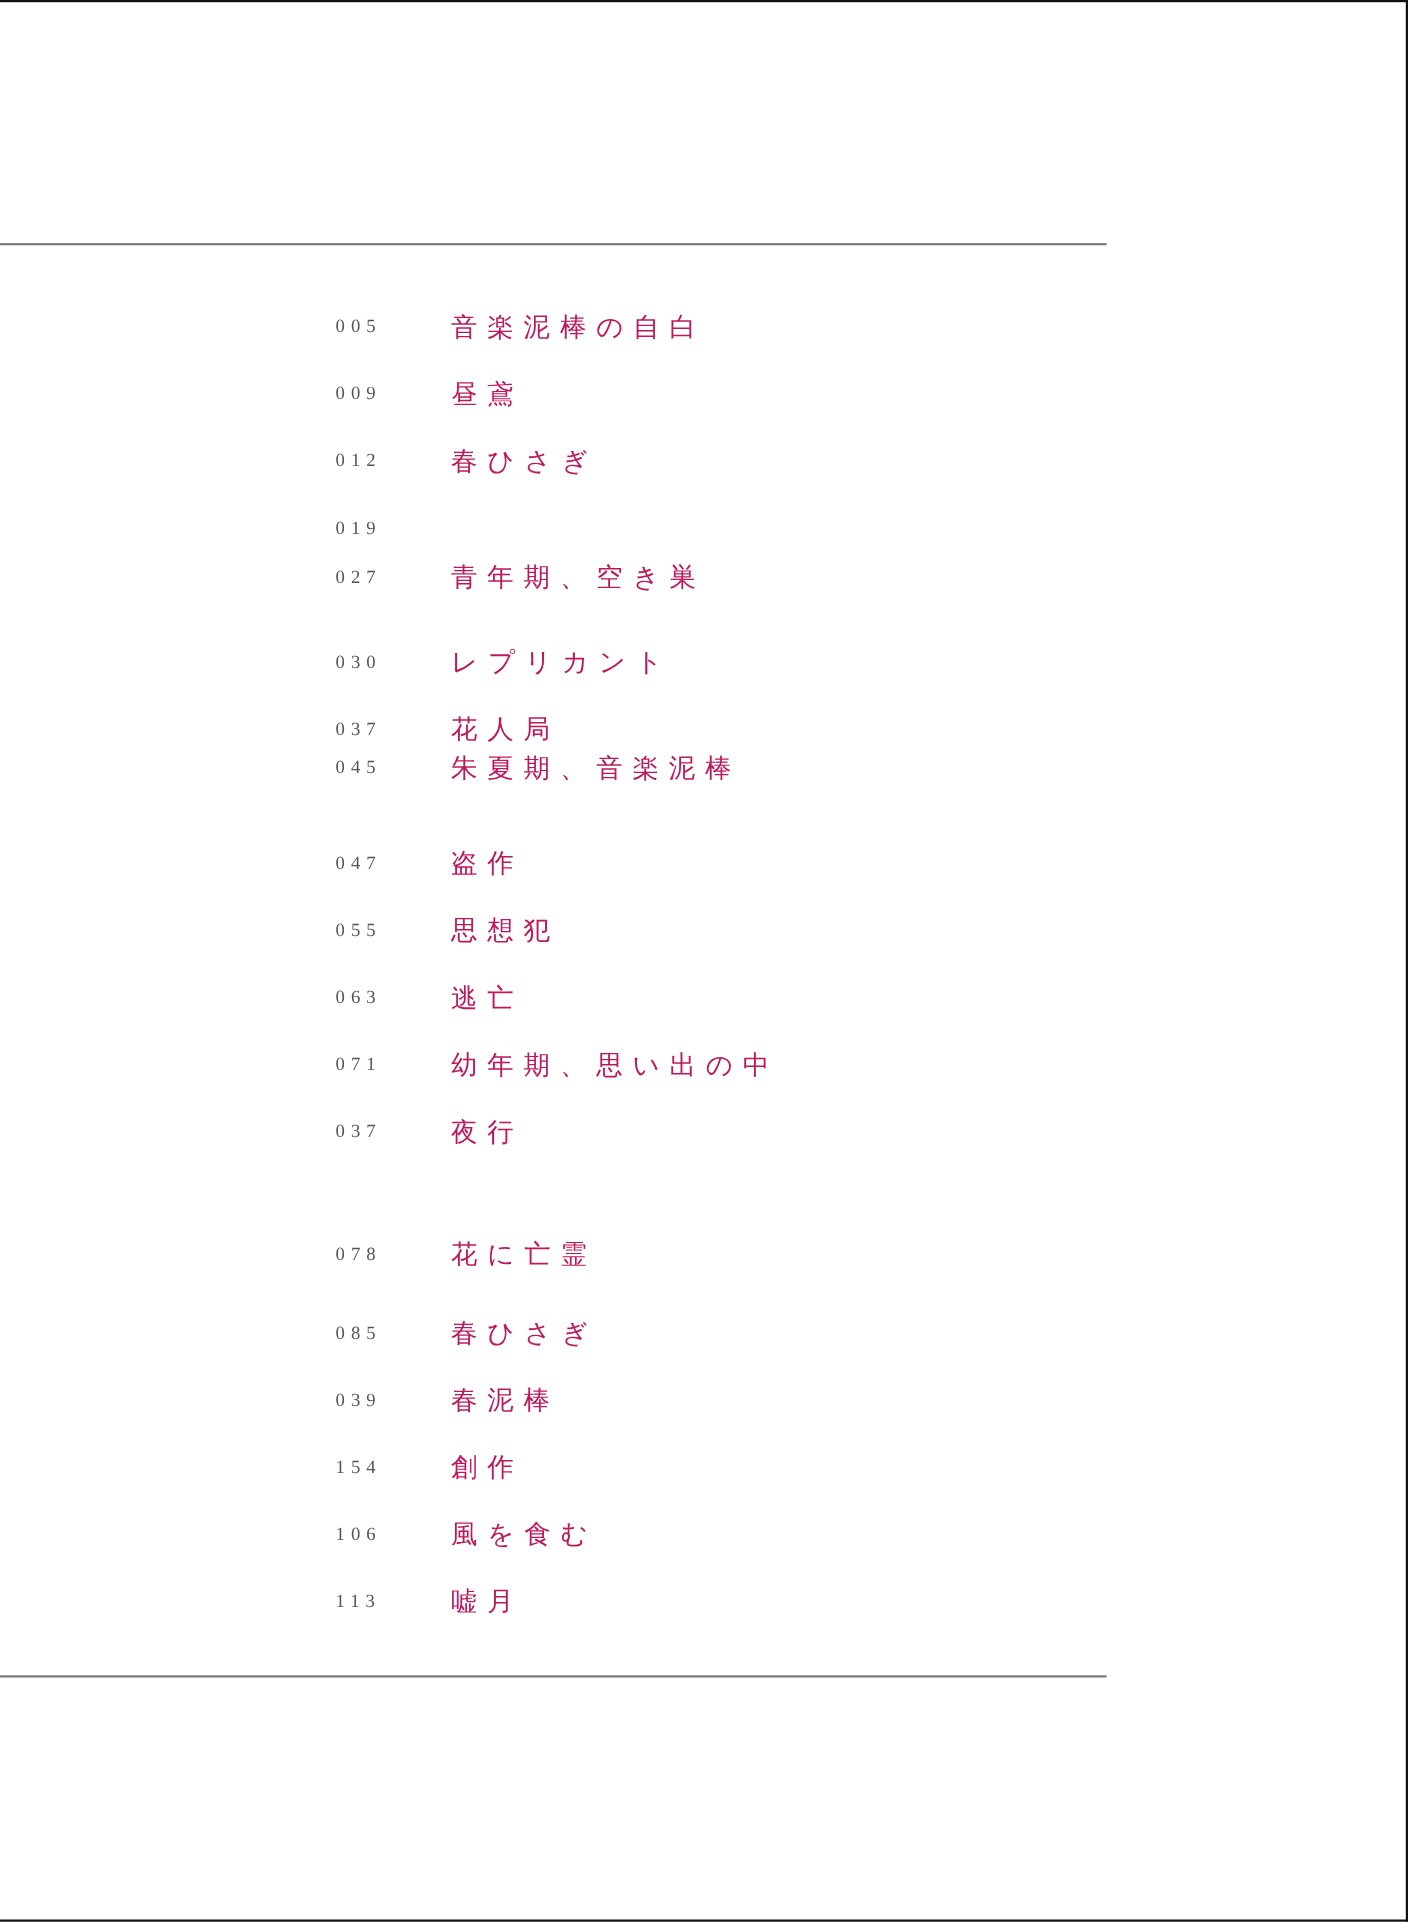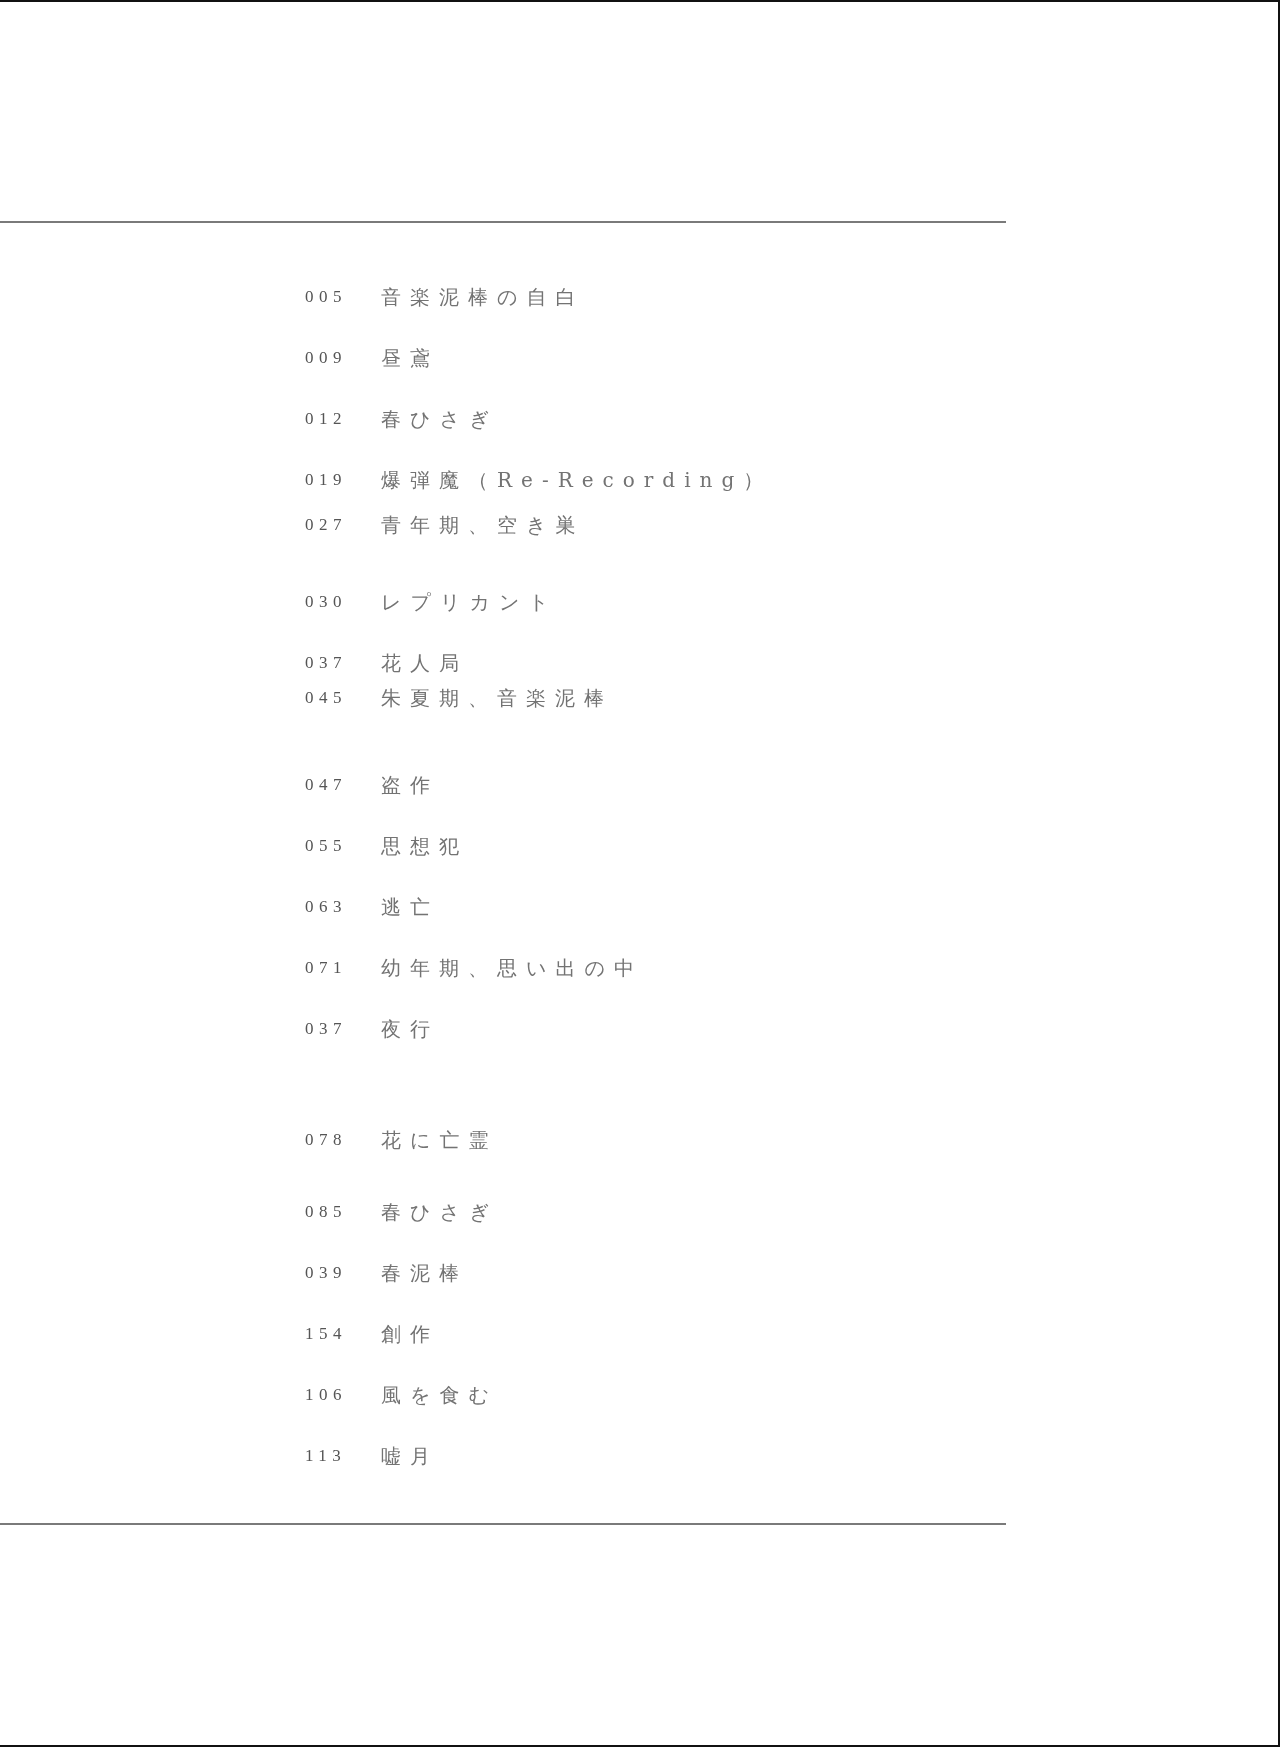--- a/index.html
+++ b/index.html
@@ -43,33 +43,35 @@
       top: 0;
       width: 1006px;
     }
     .toc-row {
       position: absolute;
       left: 305px;
       height: 32px;
       display: flex;
       align-items: center;
       white-space: nowrap;
+      gap: 14px;
     }
     .toc-page {
       width: 76px;
       font-family: "Liberation Serif", "DejaVu Serif", serif;
       font-size: 17px;
       letter-spacing: 5.5px;
       color: #555;
     }
     .toc-title {
       font-family: "DejaVu Serif", "Liberation Serif", serif;
-      font-size: 20px;
+      font-size: 24px;
       letter-spacing: 9px;
-      color: #737373;
+      color: #be185d;
+      margin-left: 15px;
     }
   </style>
 </head>
 <body>
 
 <div class="page">
   <div class="rule top"></div>
 
   <div class="toc">
 
@@ -80,21 +82,20 @@
     <div class="toc-row" style="top:340px">
       <span class="toc-page">009</span>
       <span class="toc-title">昼鳶</span>
     </div>
     <div class="toc-row" style="top:401px">
       <span class="toc-page">012</span>
       <span class="toc-title">春ひさぎ</span>
     </div>
     <div class="toc-row" style="top:462px">
       <span class="toc-page">019</span>
-      <span class="toc-title">爆弾魔（Re-Recording）</span>
     </div>
     <div class="toc-row" style="top:507px">
       <span class="toc-page">027</span>
       <span class="toc-title">青年期、空き巣</span>
     </div>
     <div class="toc-row" style="top:584px">
       <span class="toc-page">030</span>
       <span class="toc-title">レプリカント</span>
     </div>
     <div class="toc-row" style="top:645px">

